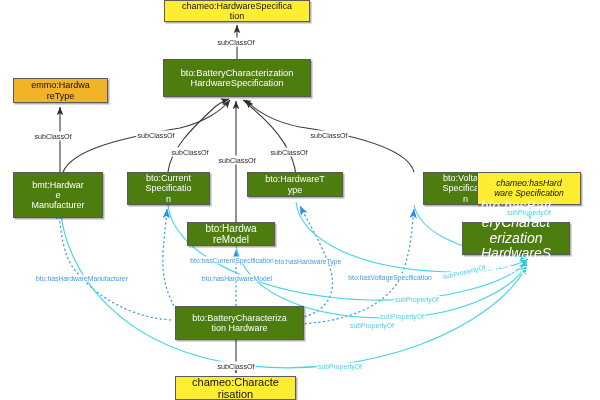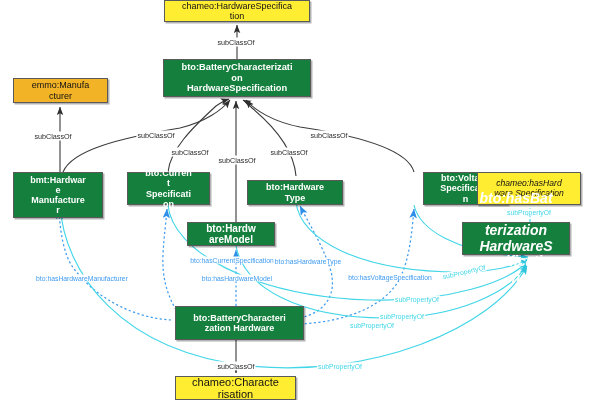--- a/index.html
+++ b/index.html
@@ -31,23 +31,22 @@
     justify-content: center;
     text-align: center;
     line-height: 1.12;
     border: 1px solid #5a5a5a;
     box-shadow: 1.5px 1.5px 0 rgba(0,0,0,0.30);
     padding: 1px 16px;
     white-space: normal;
     word-break: break-word;
   }
   .node-blue {
-    background: #15803d;
+    background: #4d7c0f;
     color: #ffffff;
-    font-weight: bold;
   }
   .node-yellow {
     background: #ffed32;
     color: #111111;
   }
   .node-amber {
     background: #f2b327;
     color: #111111;
   }
   .node-italic { font-style: italic; }
@@ -112,29 +111,29 @@
   </svg>
 
   <div id="node-layer">
       <div class="node node-yellow" style="left: 164px; top: 0px; width: 146px; height: 22px; font-size: 9px;">
         <span>chameo:HardwareSpecification</span>
       </div>
       <div class="node node-blue" style="left: 163px; top: 59px; width: 148px; height: 38px; font-size: 9.3px;">
         <span>bto:BatteryCharacterization HardwareSpecification</span>
       </div>
       <div class="node node-amber" style="left: 13px; top: 78px; width: 95px; height: 25px; font-size: 9px;">
-        <span>emmo:Manufacturer</span>
+        <span>emmo:HardwareType</span>
       </div>
       <div class="node node-blue" style="left: 13px; top: 172px; width: 90px; height: 46px; font-size: 9px;">
         <span>bmt:Hardware Manufacturer</span>
       </div>
       <div class="node node-blue" style="left: 127px; top: 172px; width: 83px; height: 33px; font-size: 9px;">
         <span>bto:Current Specification</span>
       </div>
-      <div class="node node-blue" style="left: 247px; top: 180px; width: 96px; height: 25px; font-size: 9px;">
+      <div class="node node-blue" style="left: 247px; top: 172px; width: 96px; height: 25px; font-size: 9px;">
         <span>bto:HardwareType</span>
       </div>
       <div class="node node-blue" style="left: 375px; top: 172px; width: 85px; height: 33px; font-size: 9px; margin-left: 48px;">
         <span>bto:Voltage Specification</span>
       </div>
       <div class="node node-yellow node-italic" style="left: 477px; top: 172px; width: 104px; height: 33px; font-size: 8.6px;">
         <span>chameo:hasHardware Specification</span>
       </div>
       <div class="node node-blue node-italic" style="left: 462px; top: 222px; width: 108px; height: 33px; font-size: 14px;">
         <span>bto:hasBatteryCharacterization HardwareSpecification</span>

